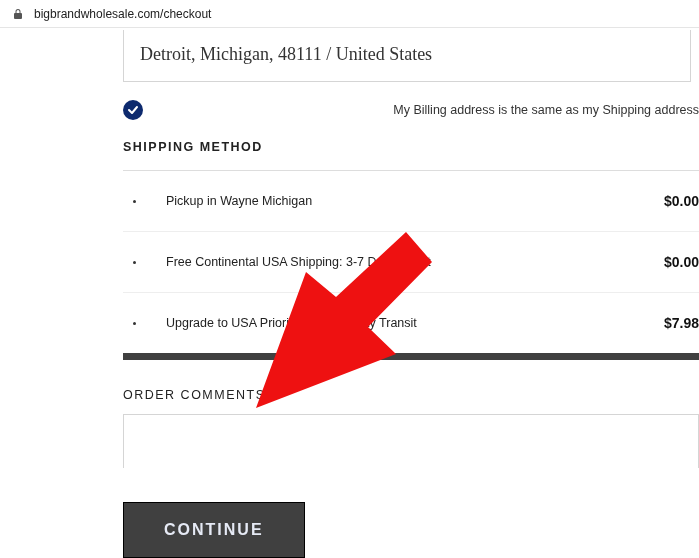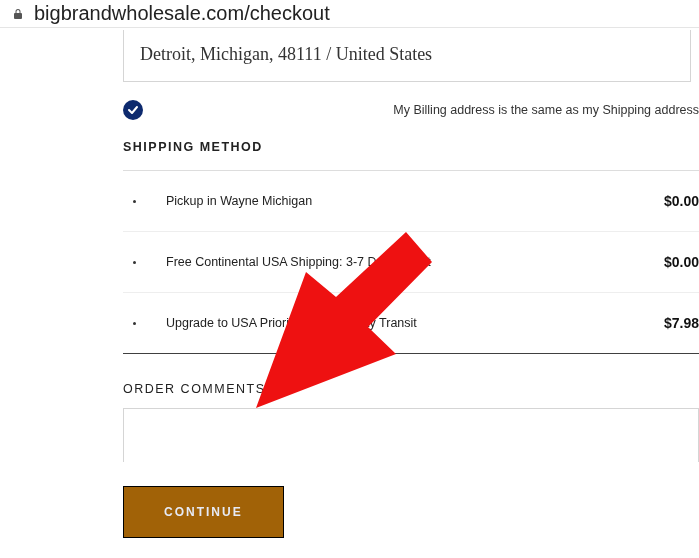--- a/index.html
+++ b/index.html
@@ -19,21 +19,21 @@
       border-bottom: 1px solid #e5e5e5;
       height: 28px;
     }
     .lock-icon {
       width: 12px;
       height: 12px;
       margin-right: 10px;
     }
     .lock-icon svg { width: 100%; height: 100%; display: block; }
     .url-text {
-      font-size: 20px;
+      font-size: 12px;
       color: #222;
       flex: 1;
     }
     .content {
       padding: 0 0 0 123px;
       padding-right: 0;
     }
     .address-box {
       border: 1px solid #d5d5d5;
       border-top: none;
@@ -70,21 +70,21 @@
     }
     .section-heading {
       font-size: 12.5px;
       letter-spacing: 1.5px;
       font-weight: 700;
       color: #222;
       margin-bottom: 16px;
     }
     .shipping-list {
       border-top: 1px solid #ddd;
-      border-bottom: 1px solid #404040;
+      border-bottom: 7px solid #404040;
       margin-right: 0;
     }
     .ship-option {
       display: flex;
       align-items: center;
       padding: 22px 0 22px 10px;
       border-top: 1px solid #eee;
     }
     .ship-option:first-child { border-top: none; }
     .ship-bullet {
@@ -117,28 +117,28 @@
       height: 54px;
       margin-top: 12px;
       margin-right: 8px;
       width: 100%;
       font-family: inherit;
       font-size: 13px;
       padding: 8px;
       resize: none;
     }
     .continue-btn {
-      background: #a16207;
+      background: #404040;
       border: 1px solid #000;
       color: #e6eaf5;
-      font-size: 12px;
+      font-size: 16px;
       letter-spacing: 2px;
       font-weight: 600;
       padding: 18px 40px;
-      margin-top: 20px;
+      margin-top: 30px;
       cursor: pointer;
     }
     .big-arrow {
       position: absolute;
       left: 256px;
       top: 232px;
       pointer-events: none;
       z-index: 10;
     }
   </style>

